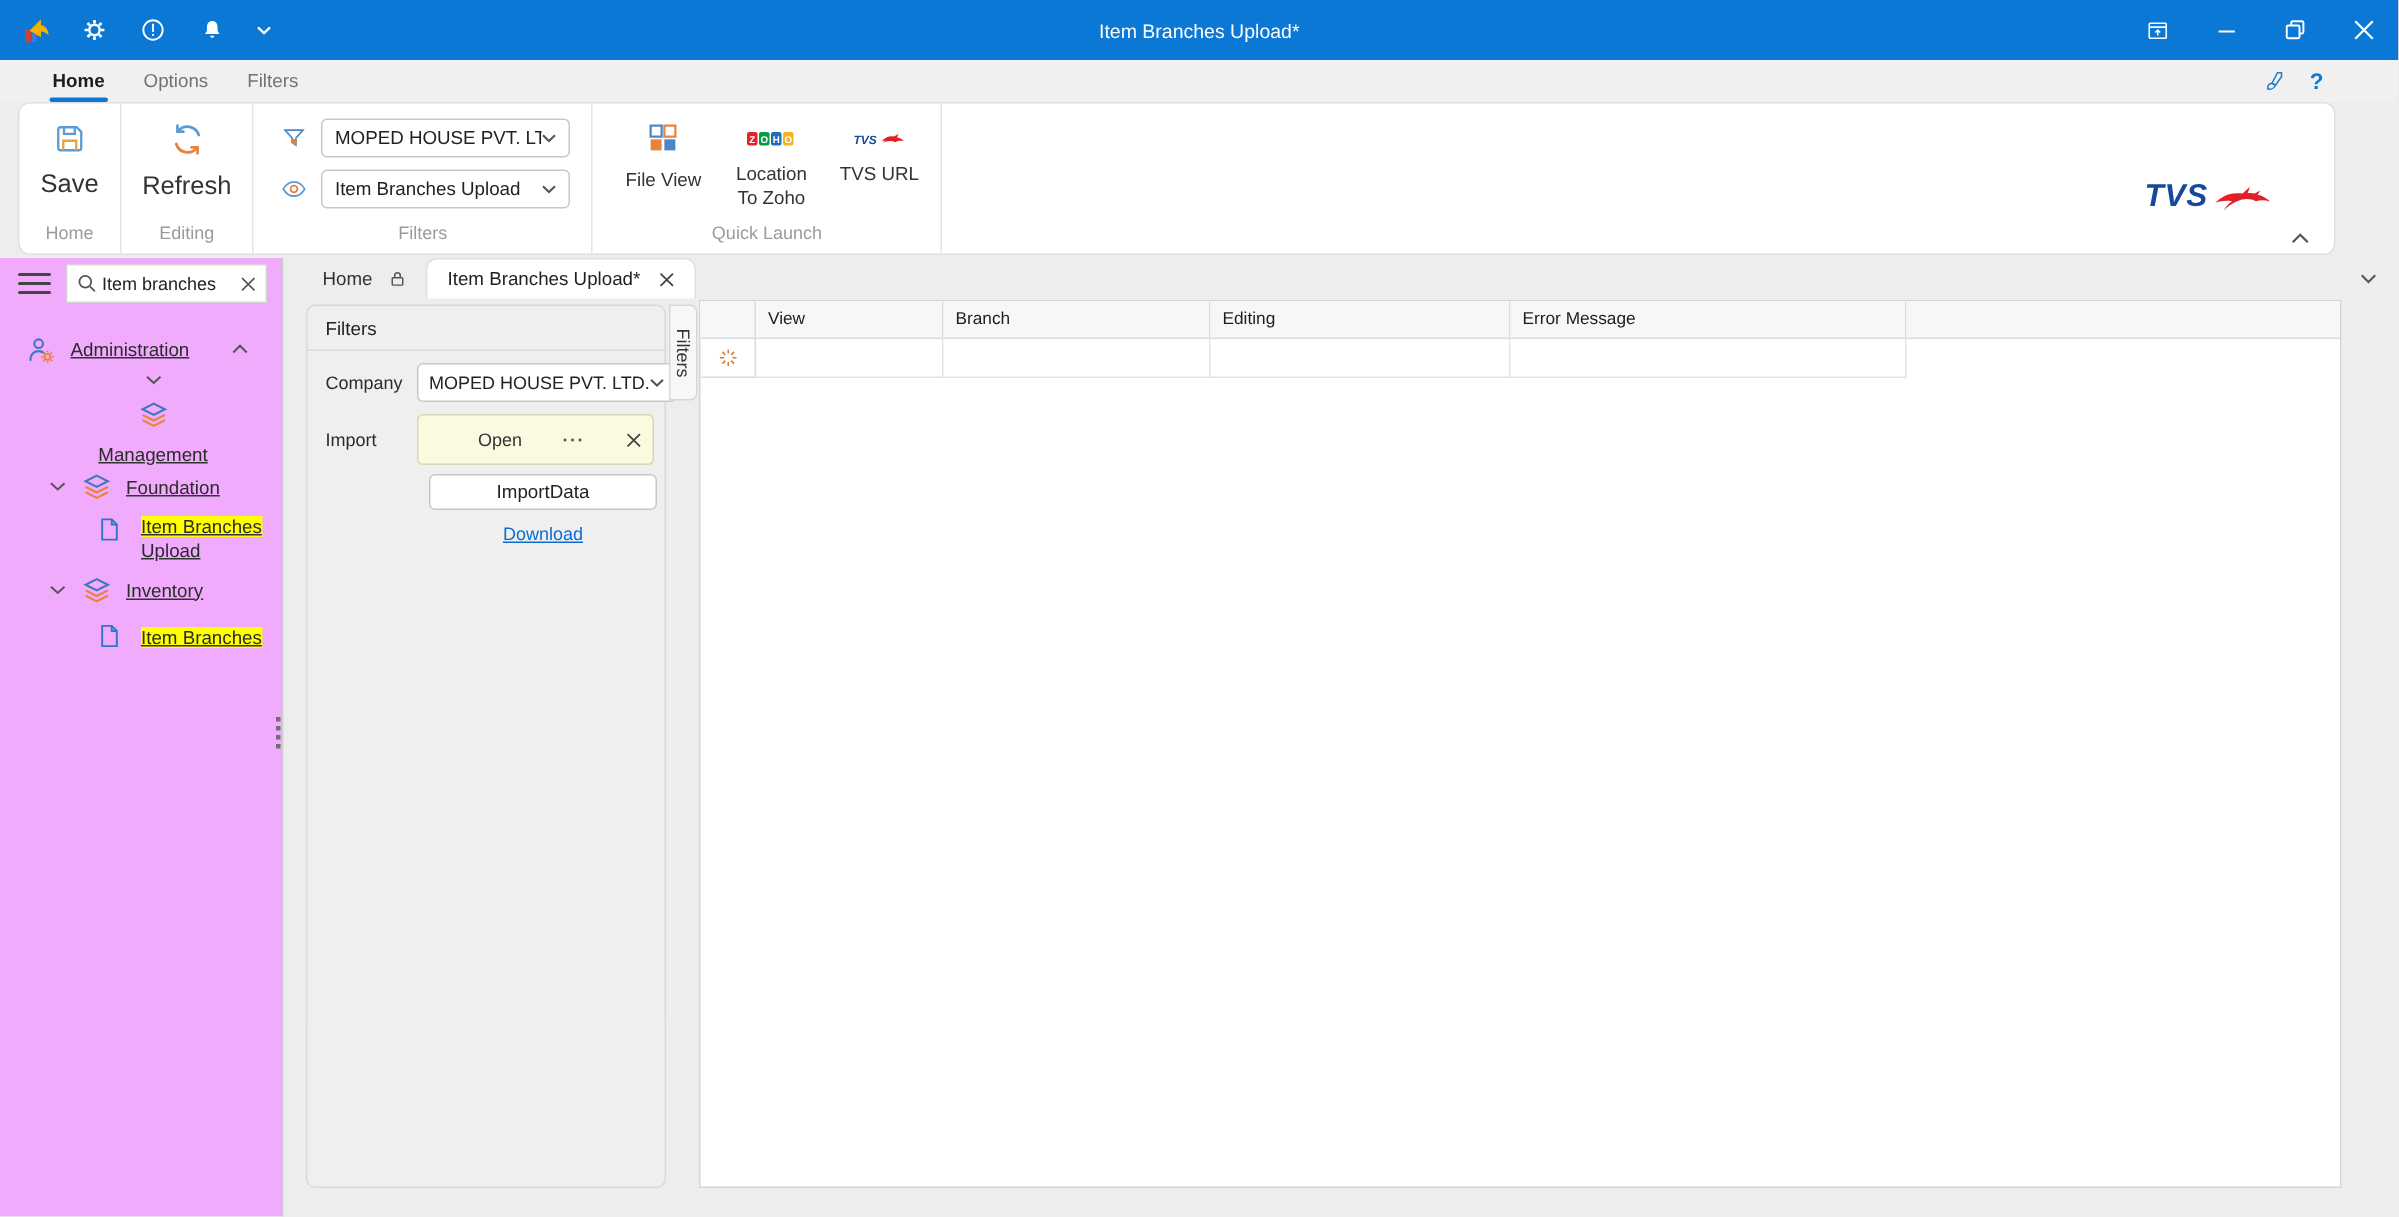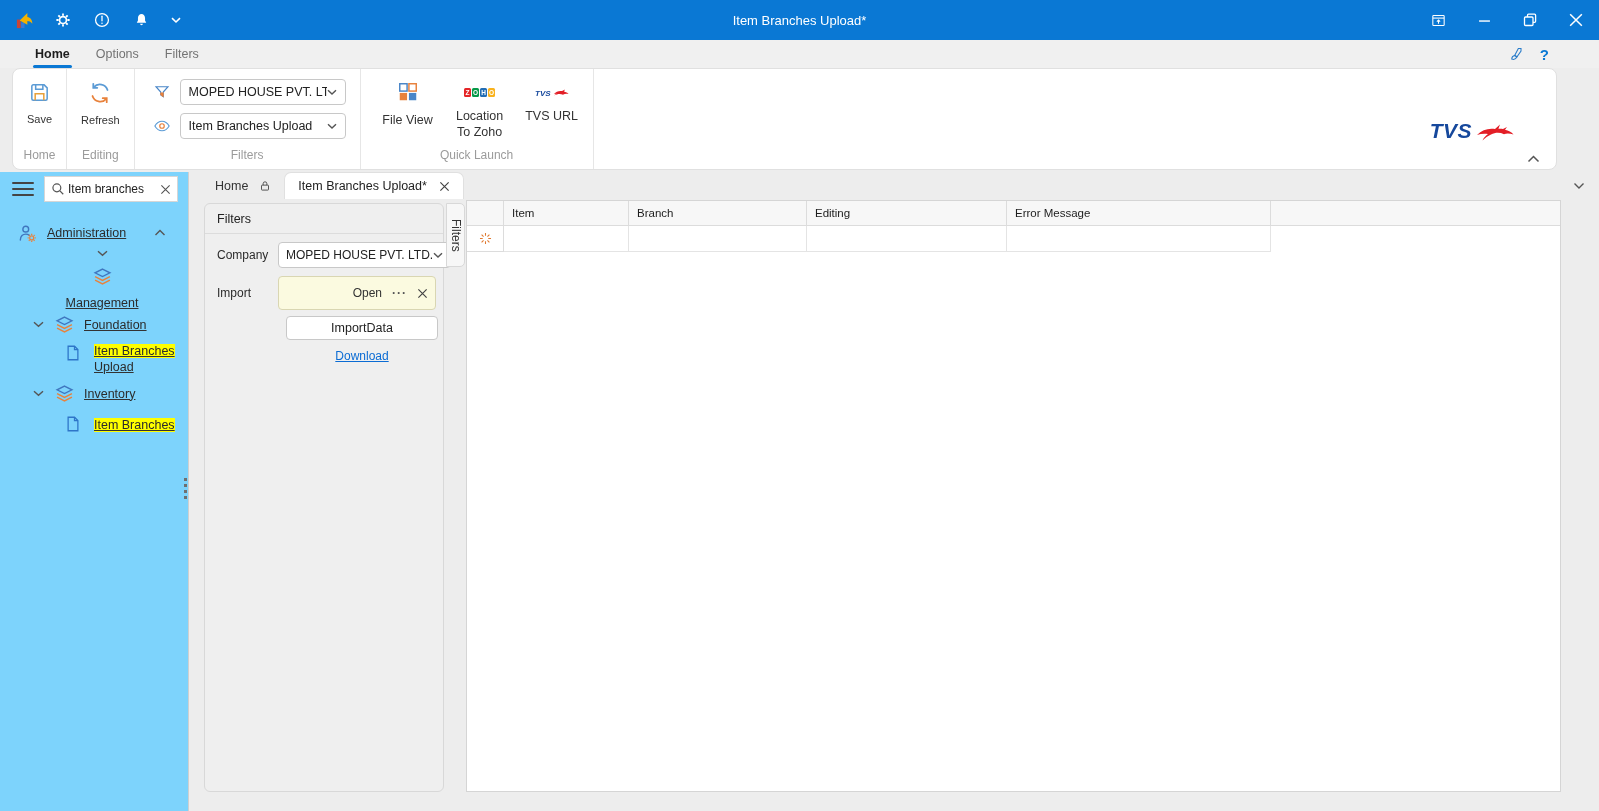--- a/index.html
+++ b/index.html
@@ -26,36 +26,36 @@
   .rtab-right { margin-left:auto; display:flex; align-items:center; gap:16px; padding-right:50px; }
   .help-q { color:#0a78d4; font-weight:bold; font-size:15px; }
 
   
   .ribbon-panel { position:absolute; left:12px; top:68px; right:42px; height:102px; background:#fff;
                   border:1px solid #e0e0e0; border-radius:8px; display:flex; overflow:hidden; }
   .rgroup { display:flex; flex-direction:column; border-right:1px solid #e6e6e6; }
   .rgroup-content { flex:1; display:flex; align-items:flex-start; padding:8px 6px 0; }
   .rgroup-label { text-align:center; color:#9b9b9b; font-size:12px; padding:0 6px 7px; white-space:nowrap; }
   .rib-btn { display:flex; flex-direction:column; align-items:center; gap:9px; padding:4px 8px; color:#333; }
-  .rib-btn .lbl { font-size:11px; white-space:nowrap; }
+  .rib-btn .lbl { font-size:17px; white-space:nowrap; }
   .ql-btn { display:flex; flex-direction:column; align-items:center; gap:9px; padding:2px 4px; }
   .ql-btn .lbl { font-size:12.5px; text-align:center; width:62px; line-height:1.3; }
   .filters-col { display:flex; flex-direction:column; gap:8px; padding:6px 8px 0 12px; }
   .filters-row { display:flex; align-items:center; gap:9px; }
   .rib-select { width:166px; height:26px; border:1px solid #c8c8c8; border-radius:4px; background:#fff;
                 display:flex; align-items:center; padding:0 8px; font-size:12.5px; color:#222; }
   .rib-select .val { flex:1; white-space:nowrap; overflow:hidden; }
   .rgroup-last { flex:1; border-right:none; position:relative; }
   .tvs-logo { position:absolute; right:32px; top:50px; display:flex; align-items:center; gap:4px; }
   .tvs-text { font-style:italic; font-weight:bold; font-size:21px; color:#16489c; letter-spacing:.5px; }
   .ribbon-collapse { position:absolute; right:16px; bottom:6px; }
 
   
   .main { position:absolute; left:0; top:172px; right:0; bottom:0; display:flex; }
-  .sidebar { width:189px; background:#7dd3fc; border-right:1px solid #cfcfcf; position:relative; flex:none; }
+  .sidebar { width:189px; background:#f0abfc; border-right:1px solid #cfcfcf; position:relative; flex:none; }
   .hamburger { position:absolute; left:12px; top:8px; width:22px; height:18px; display:flex;
                flex-direction:column; justify-content:space-between; padding:2px 0; }
   .hamburger span { height:2px; background:#444; border-radius:1px; }
   .searchbox { position:absolute; left:44px; top:4px; width:134px; height:26px; border:1px solid #d6d6d6;
                background:#fff; display:flex; align-items:center; padding:0 6px; gap:3px; }
   .searchbox input { border:none; outline:none; flex:1; width:70px; font-size:12px;
                      font-family:"Liberation Sans",sans-serif; color:#222; background:transparent; }
   .tree { position:absolute; left:0; top:44px; right:0;text-decoration:underline; }
   .trow { display:flex; align-items:center; min-height:29px; gap:9px; }
   .trow .chev { width:13px; display:flex; justify-content:center; flex:none; }
@@ -77,21 +77,21 @@
   
   .workspace { position:absolute; left:15px; top:31px; right:38px; bottom:19px; display:flex; }
   .filters-panel { width:240px; flex:none; background:#efefef; border:1px solid #d8d8d8; border-radius:6px; }
   .fp-header { padding:8px 12px 7px; font-size:12.5px; color:#222; border-bottom:1px solid #dcdcdc; }
   .fp-row { display:flex; align-items:center; margin:8px 7px 0 12px; }
   .fp-label { width:61px; flex:none; color:#2b2b2b; }
   .fp-select { flex:1; height:26px; background:#fff; border:1px solid #c8c8c8; border-radius:4px;
                display:flex; align-items:center; padding:0 7px; color:#222; }
   .fp-select .val { flex:1; white-space:nowrap; overflow:hidden; }
   .import-field { flex:1; height:26px; background:#fbfae0; border:1px solid #d9d6b2; border-radius:4px;
-                  display:flex; align-items:center; justify-content:flex-end; gap:10px; padding:16px 7px; }
+                  display:flex; align-items:center; justify-content:flex-end; gap:27px; padding:16px 7px; }
   .open-lbl { color:#333; }
   .ellipsis-btn { color:#555; letter-spacing:1px; font-weight:bold; }
   .import-data-btn { display:block; margin:6px 7px 0 81px; width:152px; height:24px; background:#fff;
                      border:1px solid #c8c8c8; border-radius:4px; font-size:12.5px; color:#222;
                      text-align:center; line-height:22px; }
   .download-row { margin:9px 7px 0 81px; width:152px; text-align:center; }
   .download-link { color:#0b6cd4; text-decoration:underline; }
 
   .side-strip { width:19px; flex:none; margin-left:2px; position:relative; }
   .side-tab { position:absolute; left:0; top:0; width:19px; height:64px; background:#f7f7f7;
@@ -497,21 +497,21 @@
 
       <div class="side-strip">
         <div class="side-tab">
           <span>Filters</span>
         </div>
       </div>
 
       <div class="grid">
         <div class="g-head">
           <div class="g-hcell w-ind"></div>
-          <div class="g-hcell w-item">Item</div>
+          <div class="g-hcell w-item">View</div>
           <div class="g-hcell w-branch">Branch</div>
           <div class="g-hcell w-loc">Editing</div>
           <div class="g-hcell w-err">Error Message</div>
           <div class="g-hcell last"></div>
         </div>
         <div class="g-row">
           <div class="g-ind">
             <svg width="13" height="13" viewBox="0 0 16 16" stroke="#e0792f" stroke-width="1.3" fill="none">
                 <path d="M8 1.2v3.4M8 11.4v3.4M1.2 8h3.4M11.4 8h3.4M3.2 3.2l2.4 2.4M10.4 10.4l2.4 2.4M3.2 12.8l2.4-2.4M10.4 5.6l2.4-2.4"></path>
               </svg>

